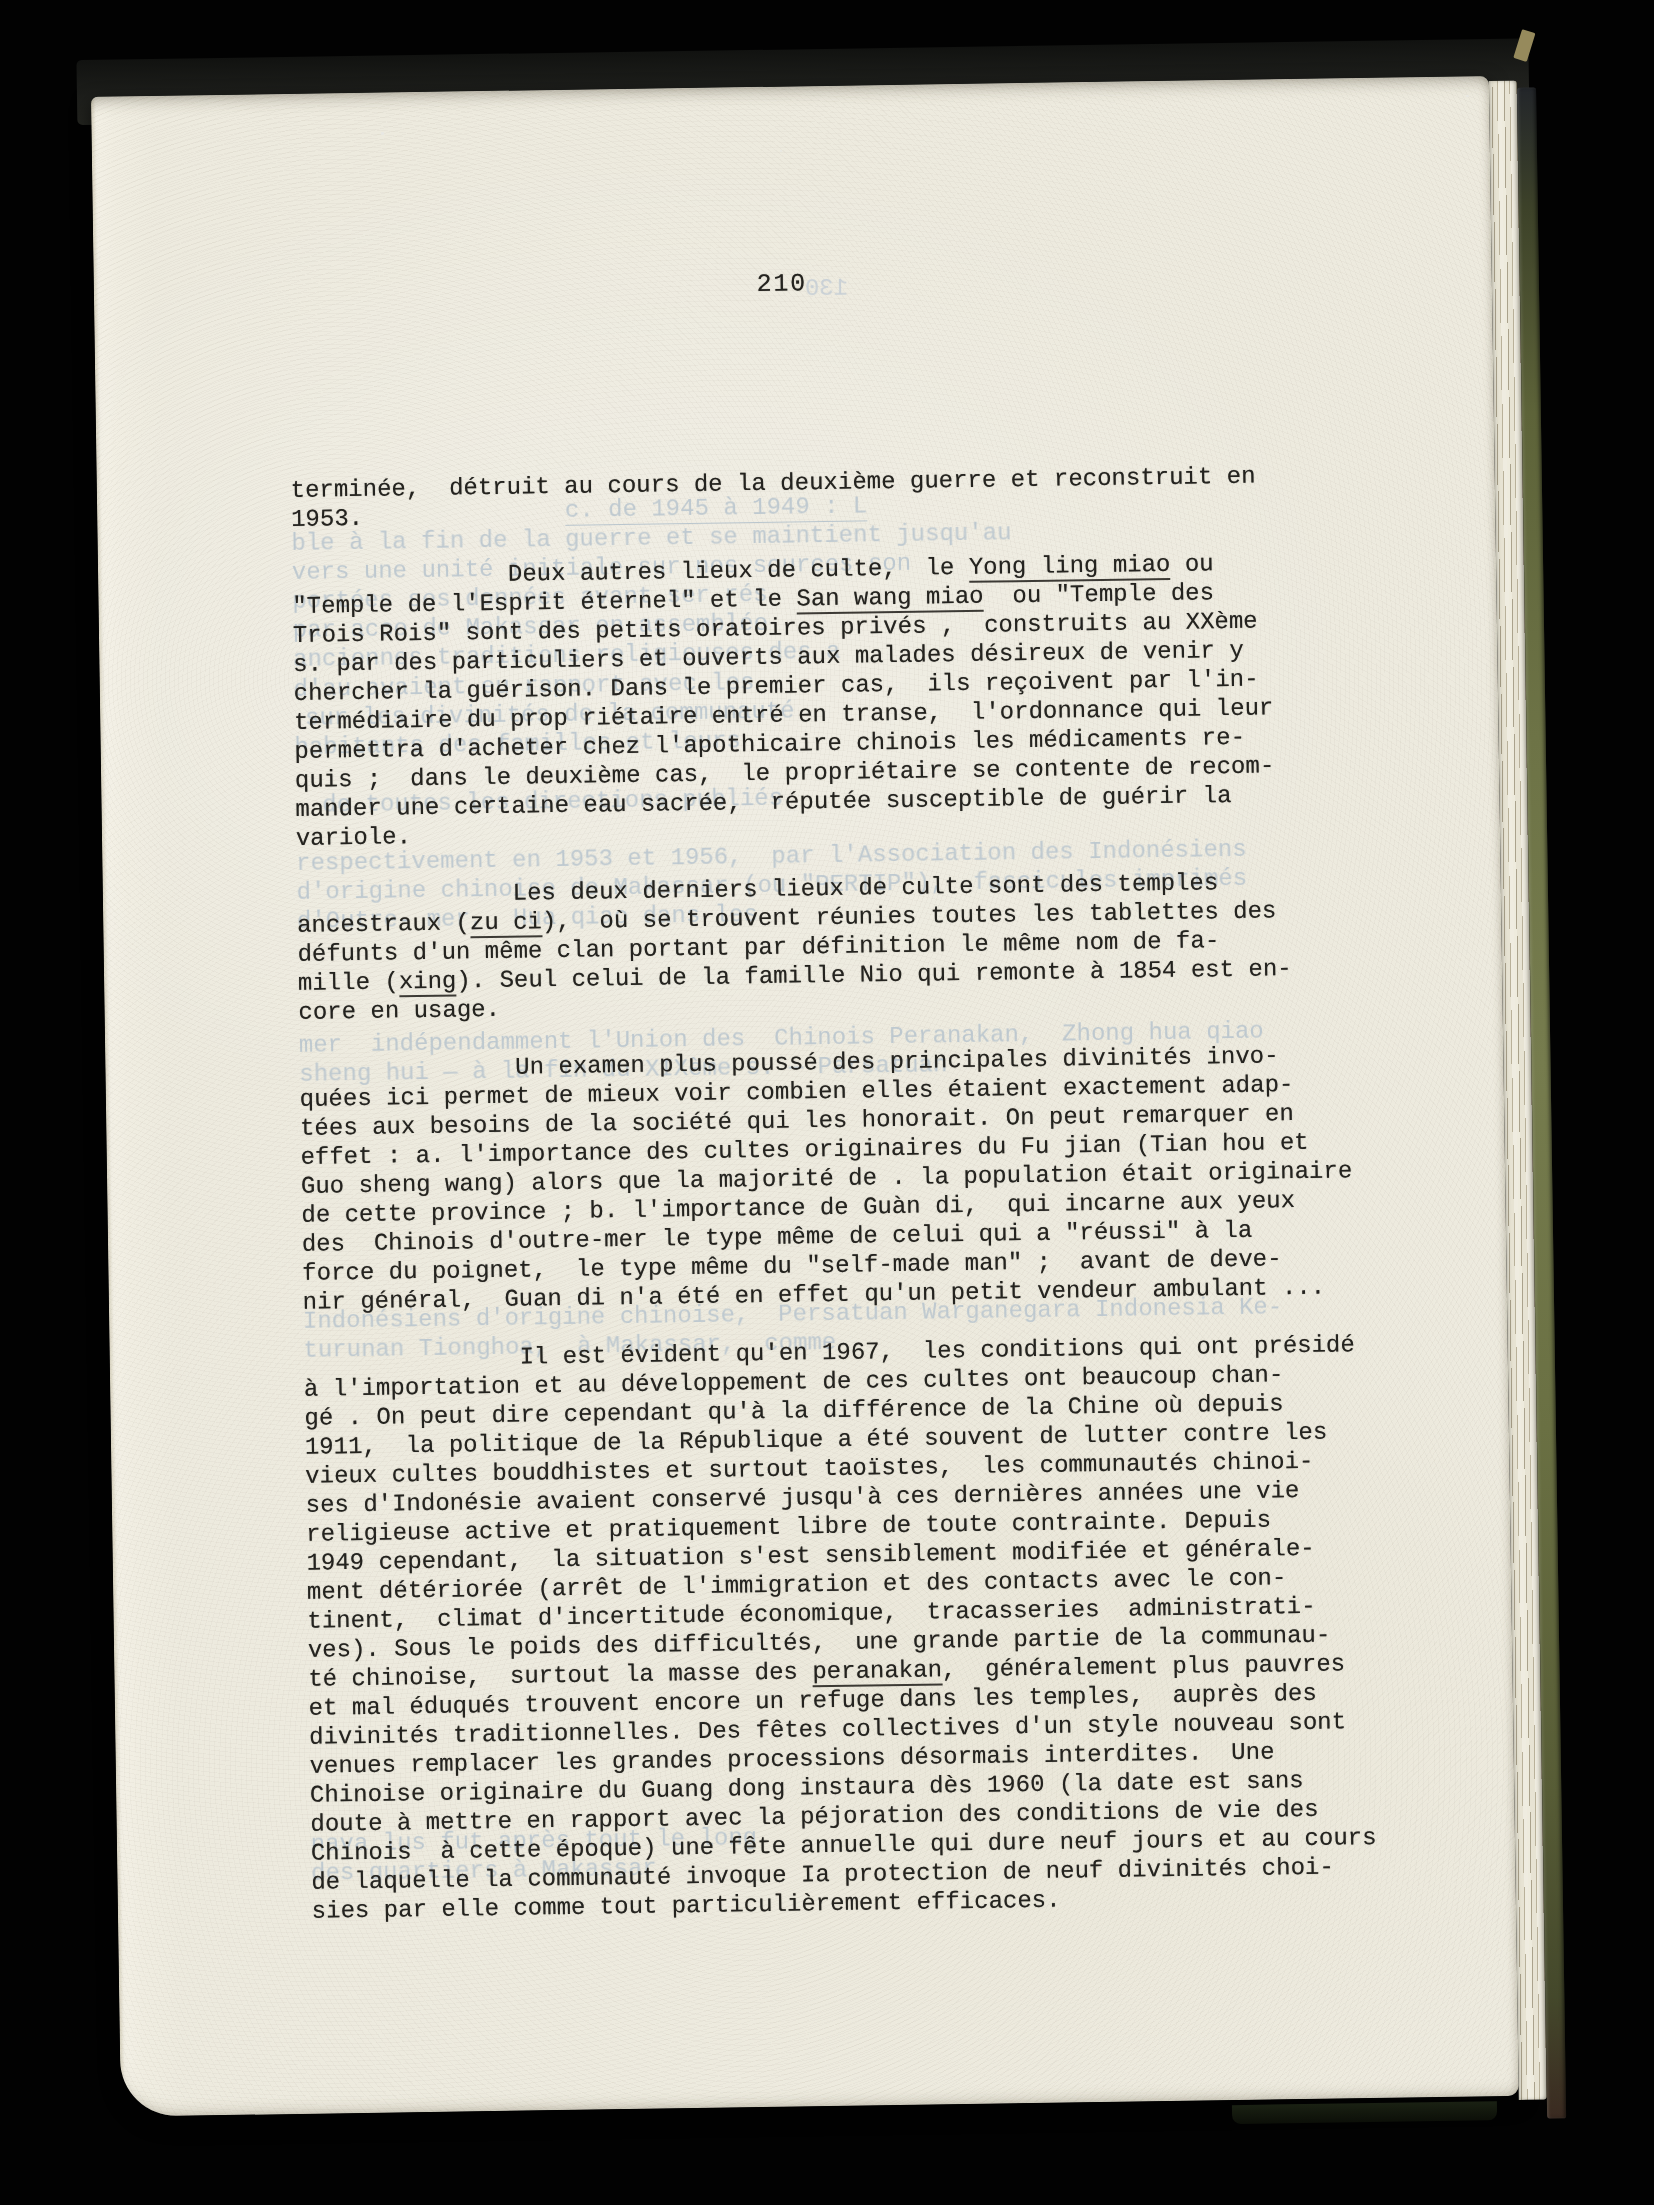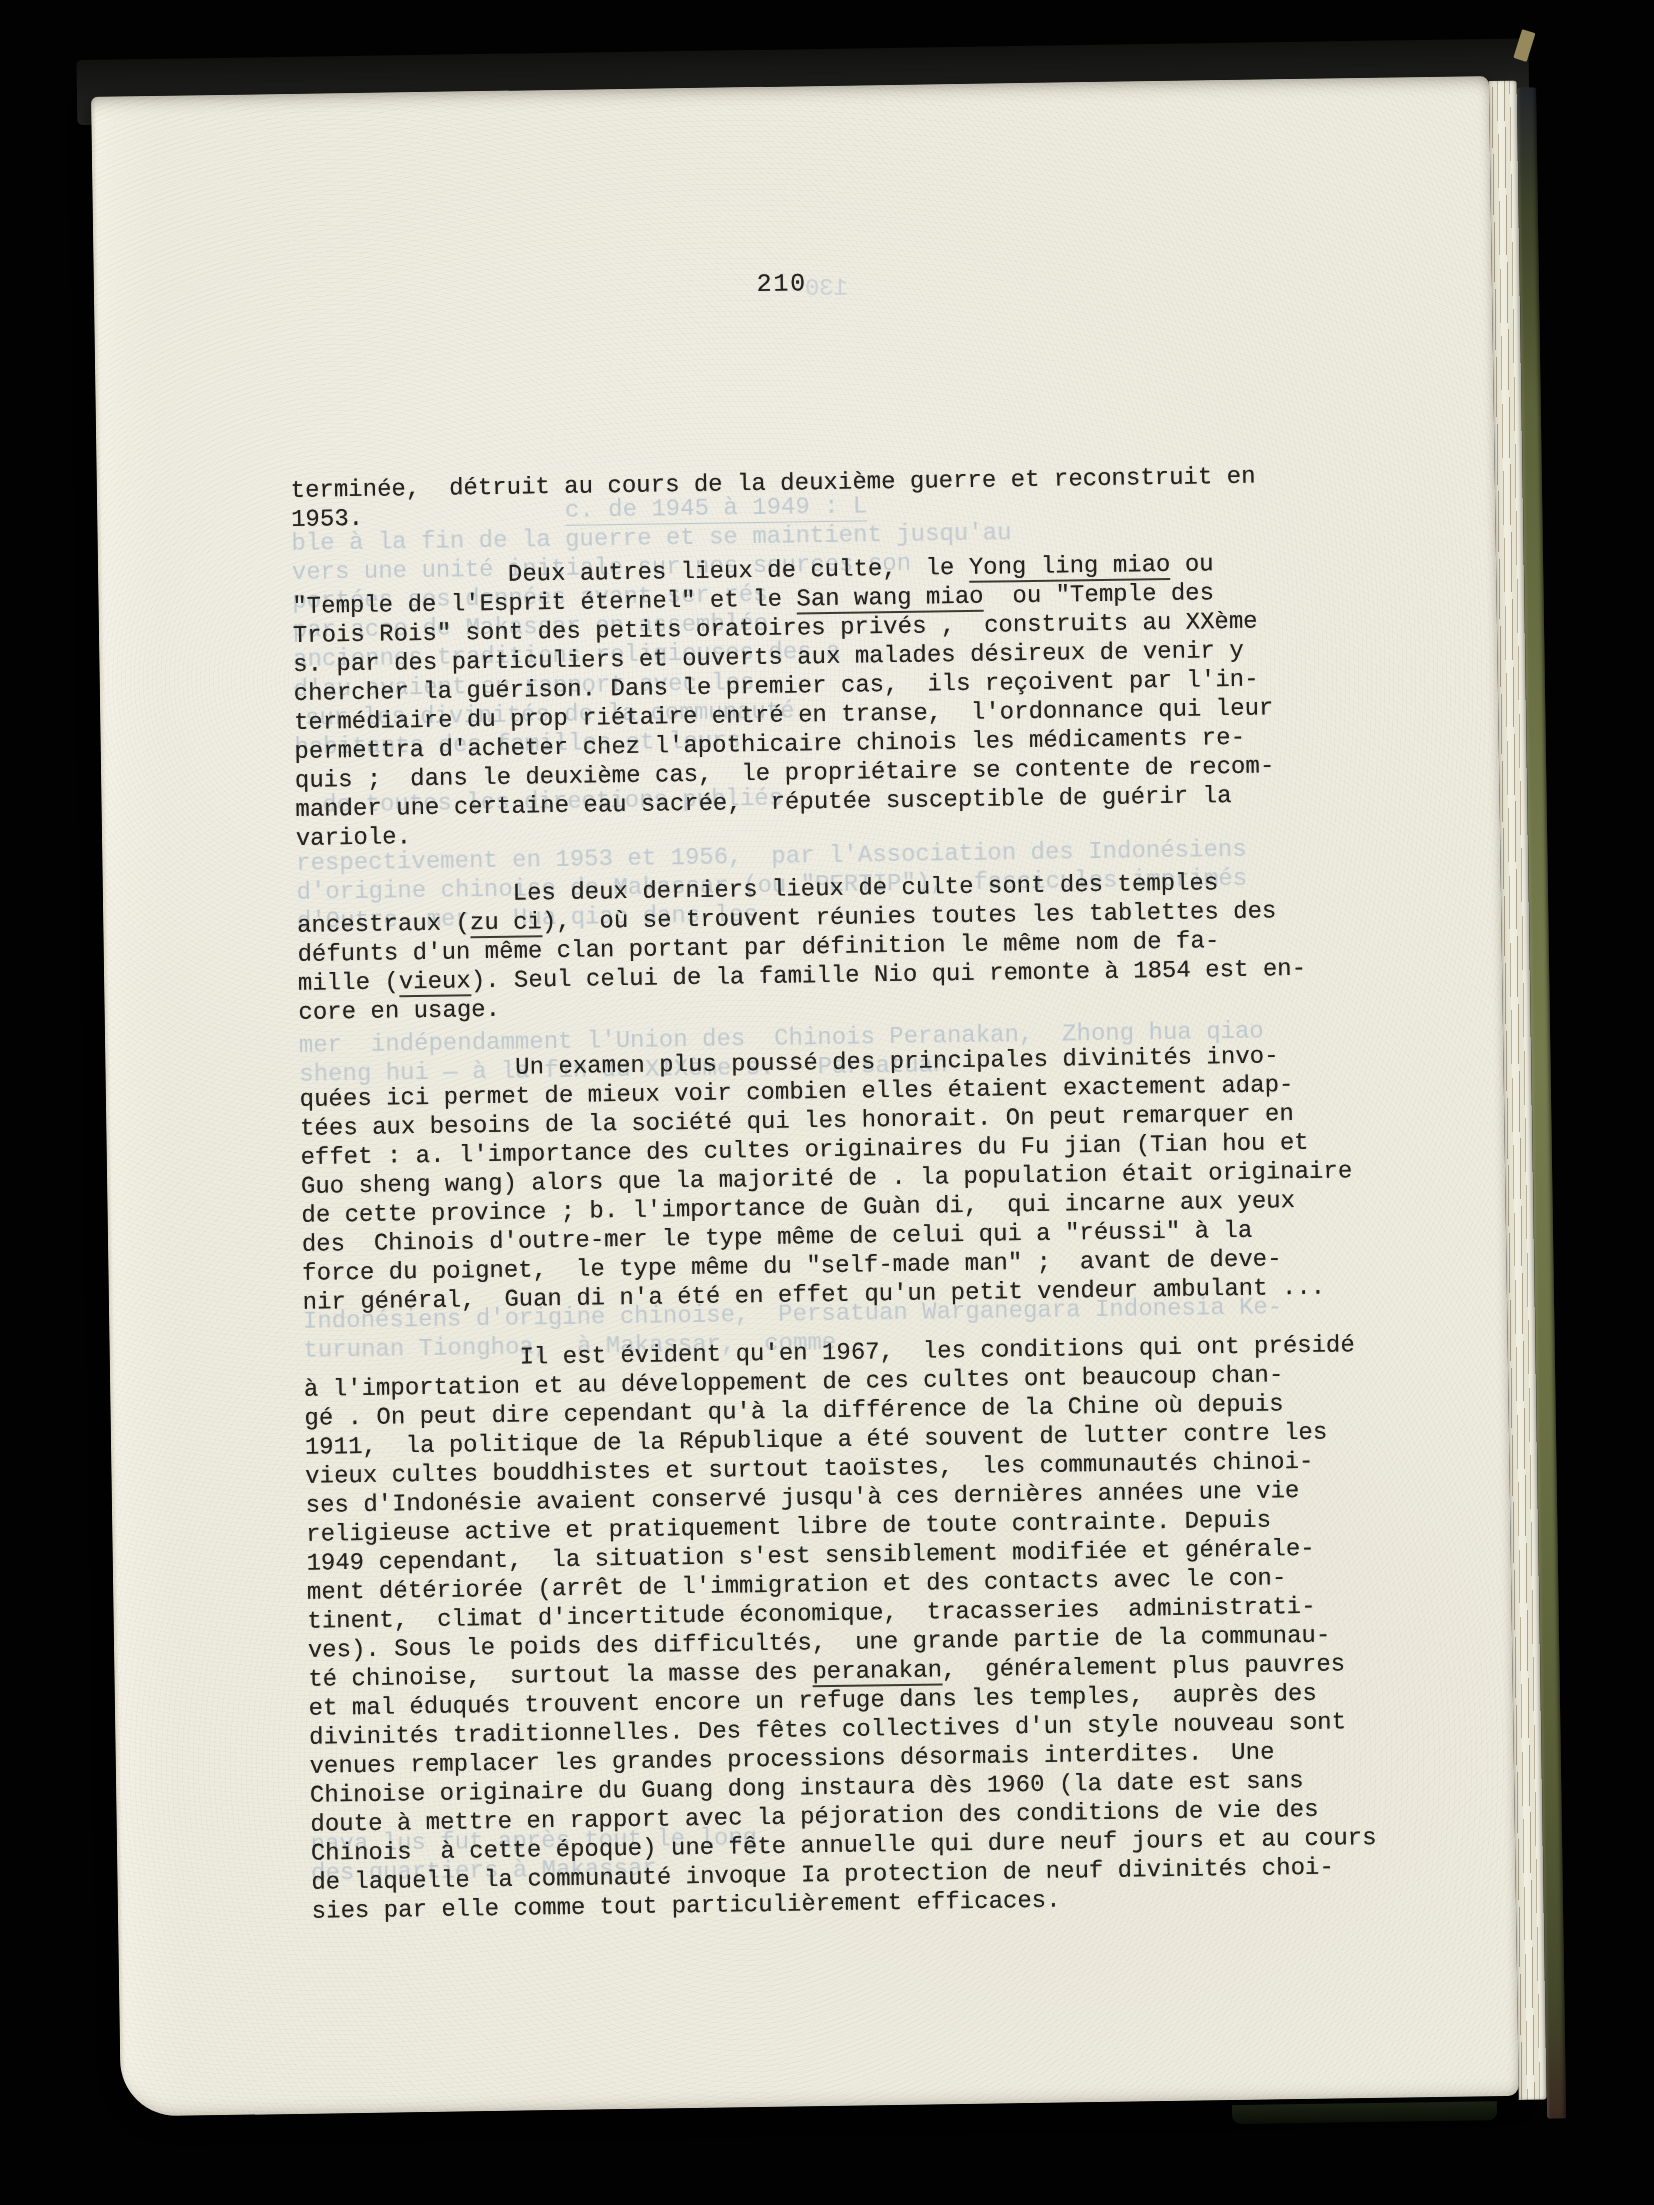--- a/index.html
+++ b/index.html
@@ -150,21 +150,21 @@
             <div class="line"><span>termédiaire du prop riétaire entré en transe,  l'ordonnance qui leur</span></div>
             <div class="line"><span>permettra d'acheter chez l'apothicaire chinois les médicaments re-</span></div>
             <div class="line"><span>quis ;  dans le deuxième cas,  le propriétaire se contente de recom-</span></div>
             <div class="line"><span>mander une certaine eau sacrée,  réputée susceptible de guérir la</span></div>
             <div class="line"><span>variole.</span></div>
           </div>
           <div class="para">
             <div class="line"><span>               Les deux derniers lieux de culte sont des temples</span></div>
             <div class="line"><span>ancestraux (</span><span class="ul">zu ci</span><span>),  où se trouvent réunies toutes les tablettes des</span></div>
             <div class="line"><span>défunts d'un même clan portant par définition le même nom de fa-</span></div>
-            <div class="line"><span>mille (</span><span class="ul">vieux</span><span>). Seul celui de la famille Nio qui remonte à 1854 est en-</span></div>
+            <div class="line"><span>mille (</span><span class="ul">xing</span><span>). Seul celui de la famille Nio qui remonte à 1854 est en-</span></div>
             <div class="line"><span>core en usage.</span></div>
           </div>
           <div class="para">
             <div class="line"><span>               Un examen plus poussé des principales divinités invo-</span></div>
             <div class="line"><span>quées ici permet de mieux voir combien elles étaient exactement adap-</span></div>
             <div class="line"><span>tées aux besoins de la société qui les honorait. On peut remarquer en</span></div>
             <div class="line"><span>effet : a. l'importance des cultes originaires du Fu jian (Tian hou et</span></div>
             <div class="line"><span>Guo sheng wang) alors que la majorité de . la population était originaire</span></div>
             <div class="line"><span>de cette province ; b. l'importance de Guàn di,  qui incarne aux yeux</span></div>
             <div class="line"><span>des  Chinois d'outre-mer le type même de celui qui a "réussi" à la</span></div>

